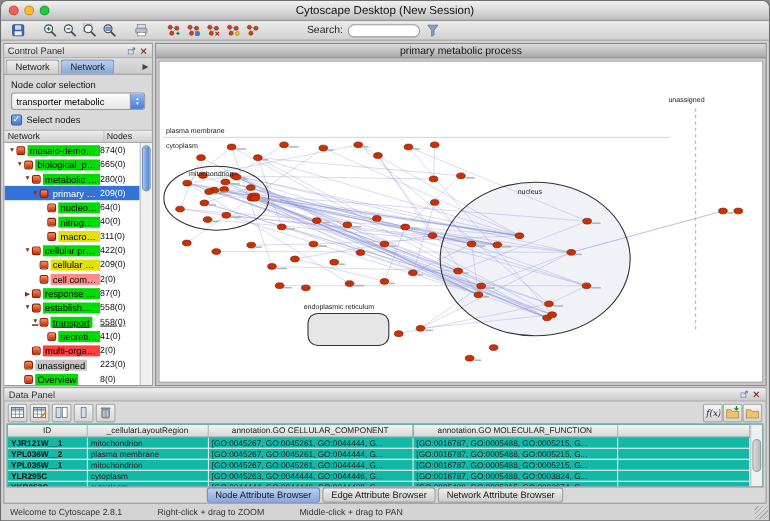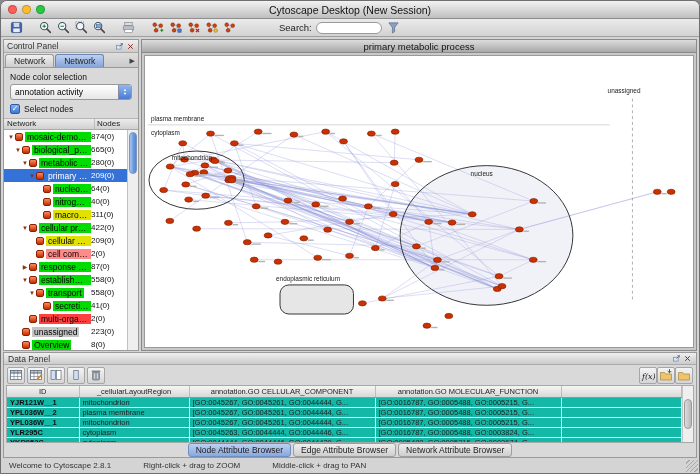--- a/index.html
+++ b/index.html
@@ -232,21 +232,21 @@
         </span>
       </div>
       <div class="cp-tabs" id="cp-tabs">
           <span class="cp-tab">Network</span>
           <span class="cp-tab sel">Network</span>
           <span class="cp-tab-arrow">▶</span>
         </div>
       <div class="cp-controls">
         <div class="cc-label">Node color selection</div>
         <div class="combo">
-          <span class="combo-text">annotation activity</span>
+          <span class="combo-text">transporter metabolic</span>
           <span class="combo-cap">
               <span>▲</span>
               <span>▼</span>
             </span>
         </div>
         <div class="cbrow">
           <span class="cb">✓</span>
           <span class="cb-label">Select nodes</span>
         </div>
       </div>
@@ -321,21 +321,21 @@
               <span class="nicon"></span>
               <span class="tlabel" style="background: rgb(0, 220, 0);">response to stimul</span>
               <span class="tnum">87(0)</span>
             </div>
             <div class="tree-row" style="padding-left: 17px;">
               <span class="tw">▼</span>
               <span class="nicon"></span>
               <span class="tlabel" style="background: rgb(0, 220, 0);">establishment of lo</span>
               <span class="tnum">558(0)</span>
             </div>
-            <div class="tree-row" style="padding-left: 24px;">
+            <div class="tree-row" style="padding-left: 24px; text-decoration: underline;">
               <span class="tw">▼</span>
               <span class="nicon"></span>
               <span class="tlabel" style="background: rgb(0, 220, 0);">transport</span>
               <span class="tnum">558(0)</span>
             </div>
             <div class="tree-row" style="padding-left: 31px;">
               <span class="tw"></span>
               <span class="nicon"></span>
               <span class="tlabel" style="background: rgb(0, 220, 0);">secretion</span>
               <span class="tnum">41(0)</span>

